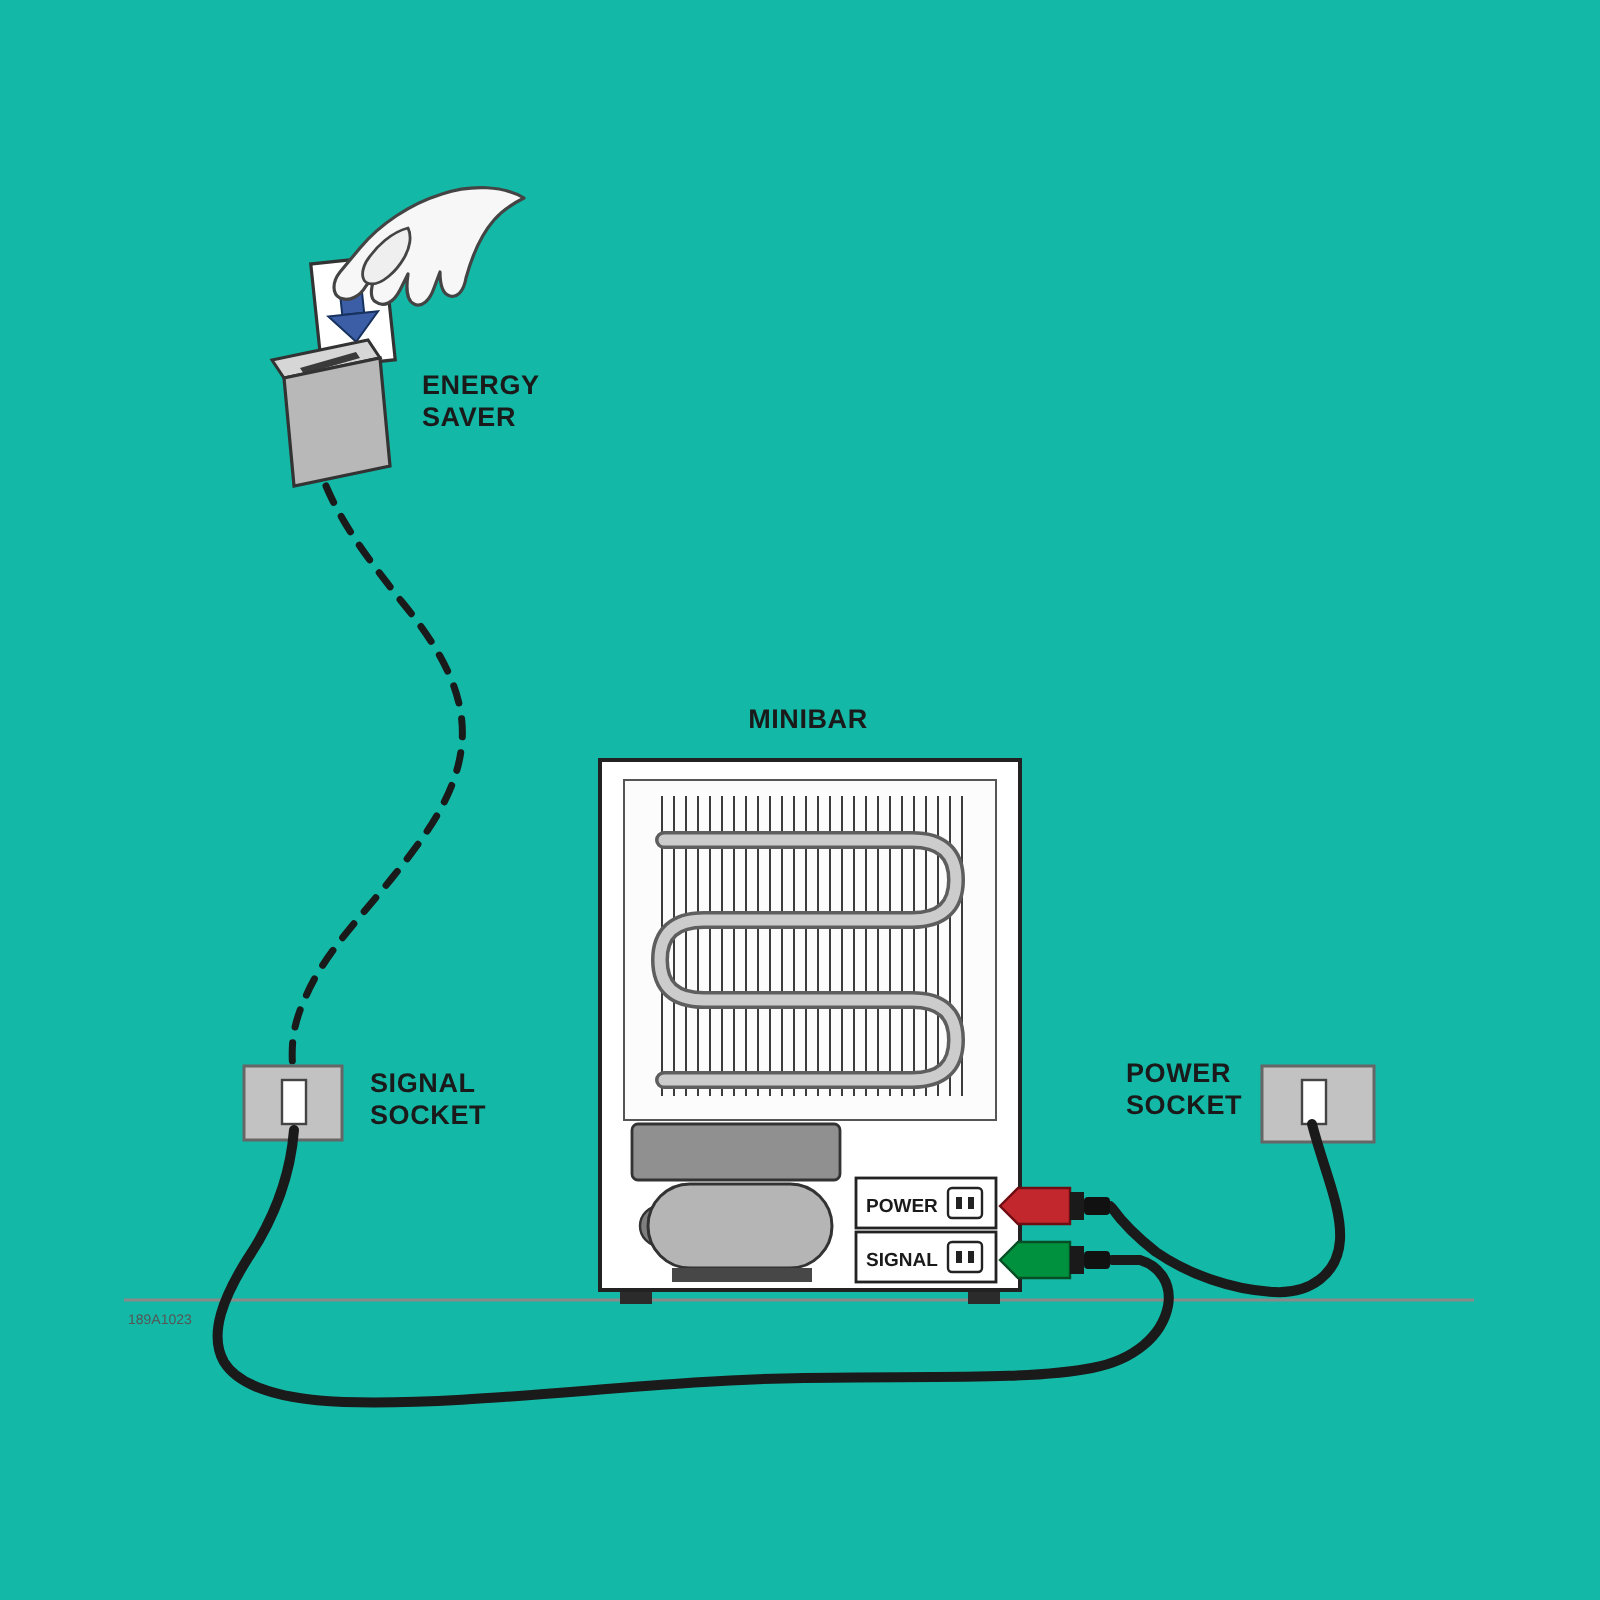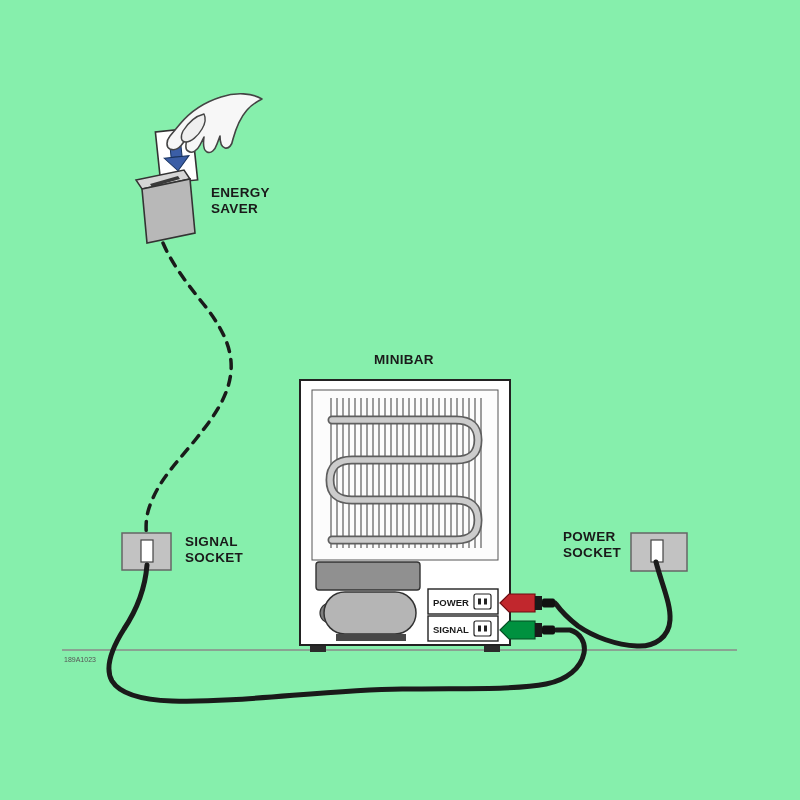--- a/index.html
+++ b/index.html
@@ -1,16 +1,16 @@
 <!DOCTYPE html>
 <html><head>
 <meta charset="utf-8">
 <style>
   html,body{margin:0;padding:0;background:#ffffff;}
-  .canvas{position:relative;width:800px;height:800px;background:#86efac;overflow:hidden;}
+  .canvas{position:relative;width:800px;height:800px;background:#14b8a6;overflow:hidden;}
   svg text{font-family:"Liberation Sans", sans-serif;fill:#1a1a1a;}
   .lbl{font-size:13.5px;font-weight:bold;letter-spacing:.3px;}
   .plbl{font-size:9.5px;font-weight:bold;}
   .tiny{font-size:7px;fill:#555;font-weight:normal;}
 </style>
 </head>
 <body>
 
 <div class="canvas">
 <svg width="800" height="800" viewBox="0 0 800 800">

